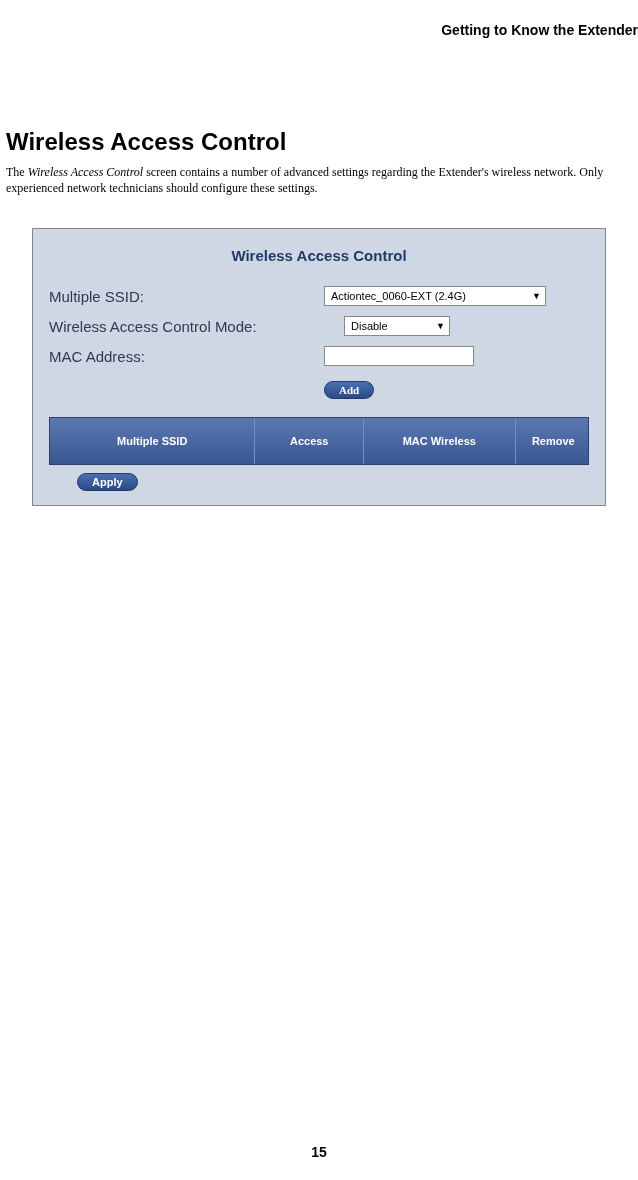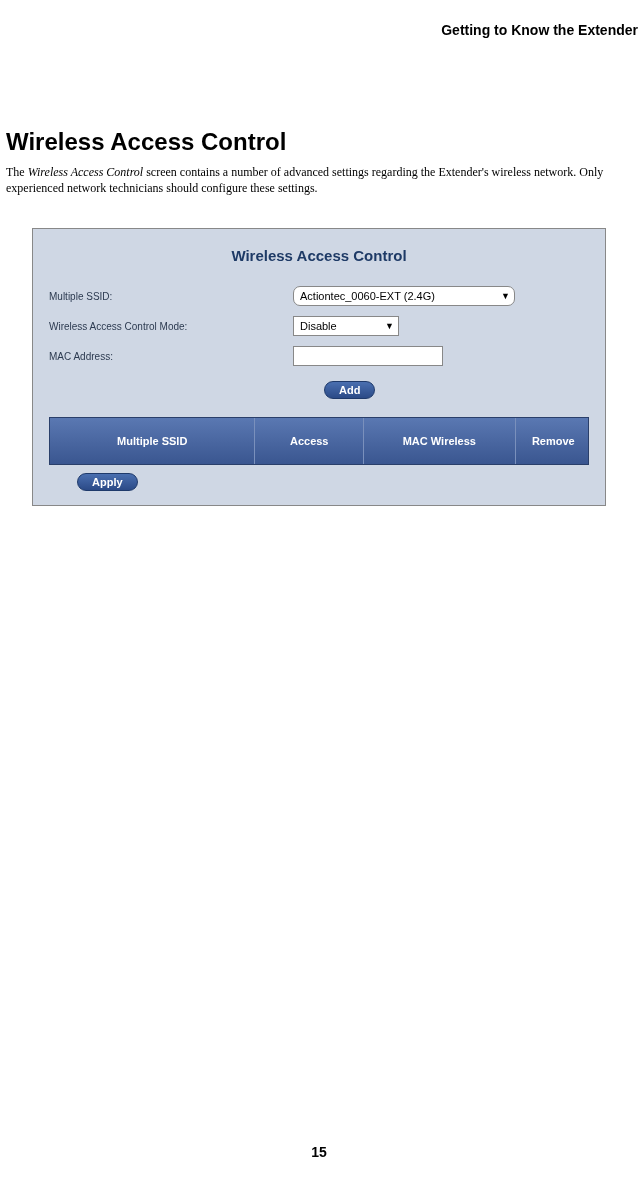--- a/index.html
+++ b/index.html
@@ -54,37 +54,37 @@
     font-size: 15px;
     color: #1e3a66;
     margin: 8px 0 22px 0;
   }
   .form-row {
     display: flex;
     align-items: center;
     margin-bottom: 10px;
   }
   .form-label {
-    width: 244px;
-    font-size: 10px;
+    width: 275px;
+    font-size: 15px;
     color: #2c3a50;
   }
   .select-box {
     background: #fff;
     border: 1px solid #888;
     height: 18px;
     display: flex;
     align-items: center;
     justify-content: space-between;
     padding: 0 4px 0 6px;
     font-size: 11px;
     color: #000;
   }
-  .select-ssid { width: 210px; border-radius: 7px; }
-  .select-mode { width: 94px; }
+  .select-ssid { width: 210px; }
+  .select-mode { width: 94px; margin-left: 20px; }
   .text-input {
     background: #fff;
     border: 1px solid #888;
     height: 18px;
     width: 148px;
   }
   .triangle {
     font-size: 9px;
     color: #000;
   }
@@ -96,20 +96,21 @@
     font-size: 11px;
     border: 1px solid #1f3a6b;
     border-radius: 12px;
     padding: 2px 14px;
     text-align: center;
   }
   .btn-add-row {
     margin-left: 275px;
     margin-top: 15px;
     margin-bottom: 18px;
+    font-family: Liberation Serif, serif;
   }
   .list-label {
     font-size: 11px;
     color: #2c3a50;
     margin-bottom: 4px;
   }
   .table-header {
     display: flex;
     background: linear-gradient(#5a78b2, #3a5690);
     border: 1px solid #2a3f6a;

